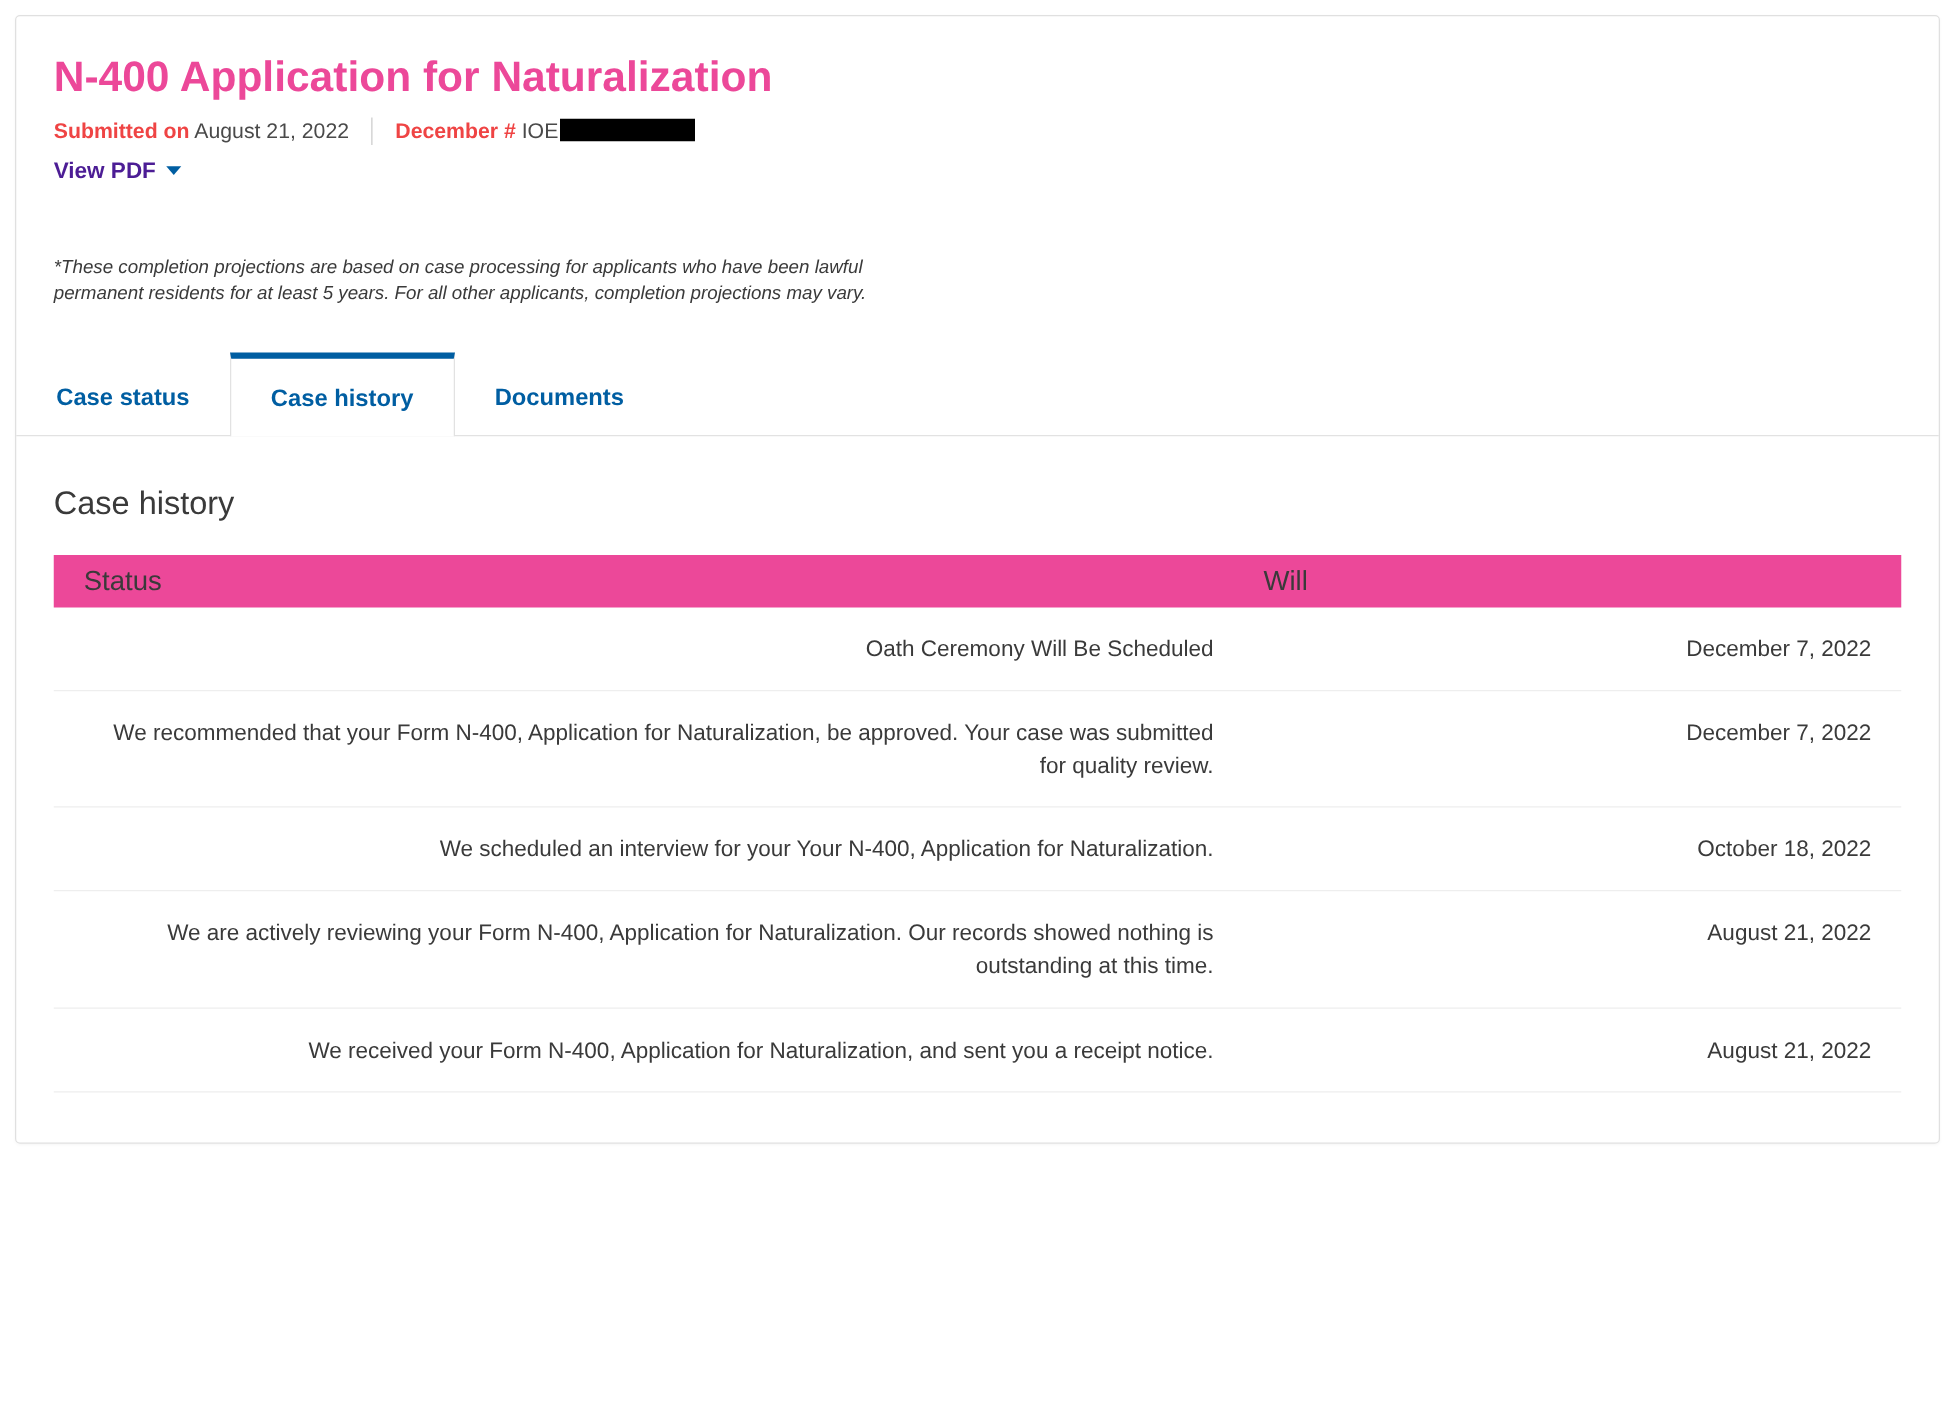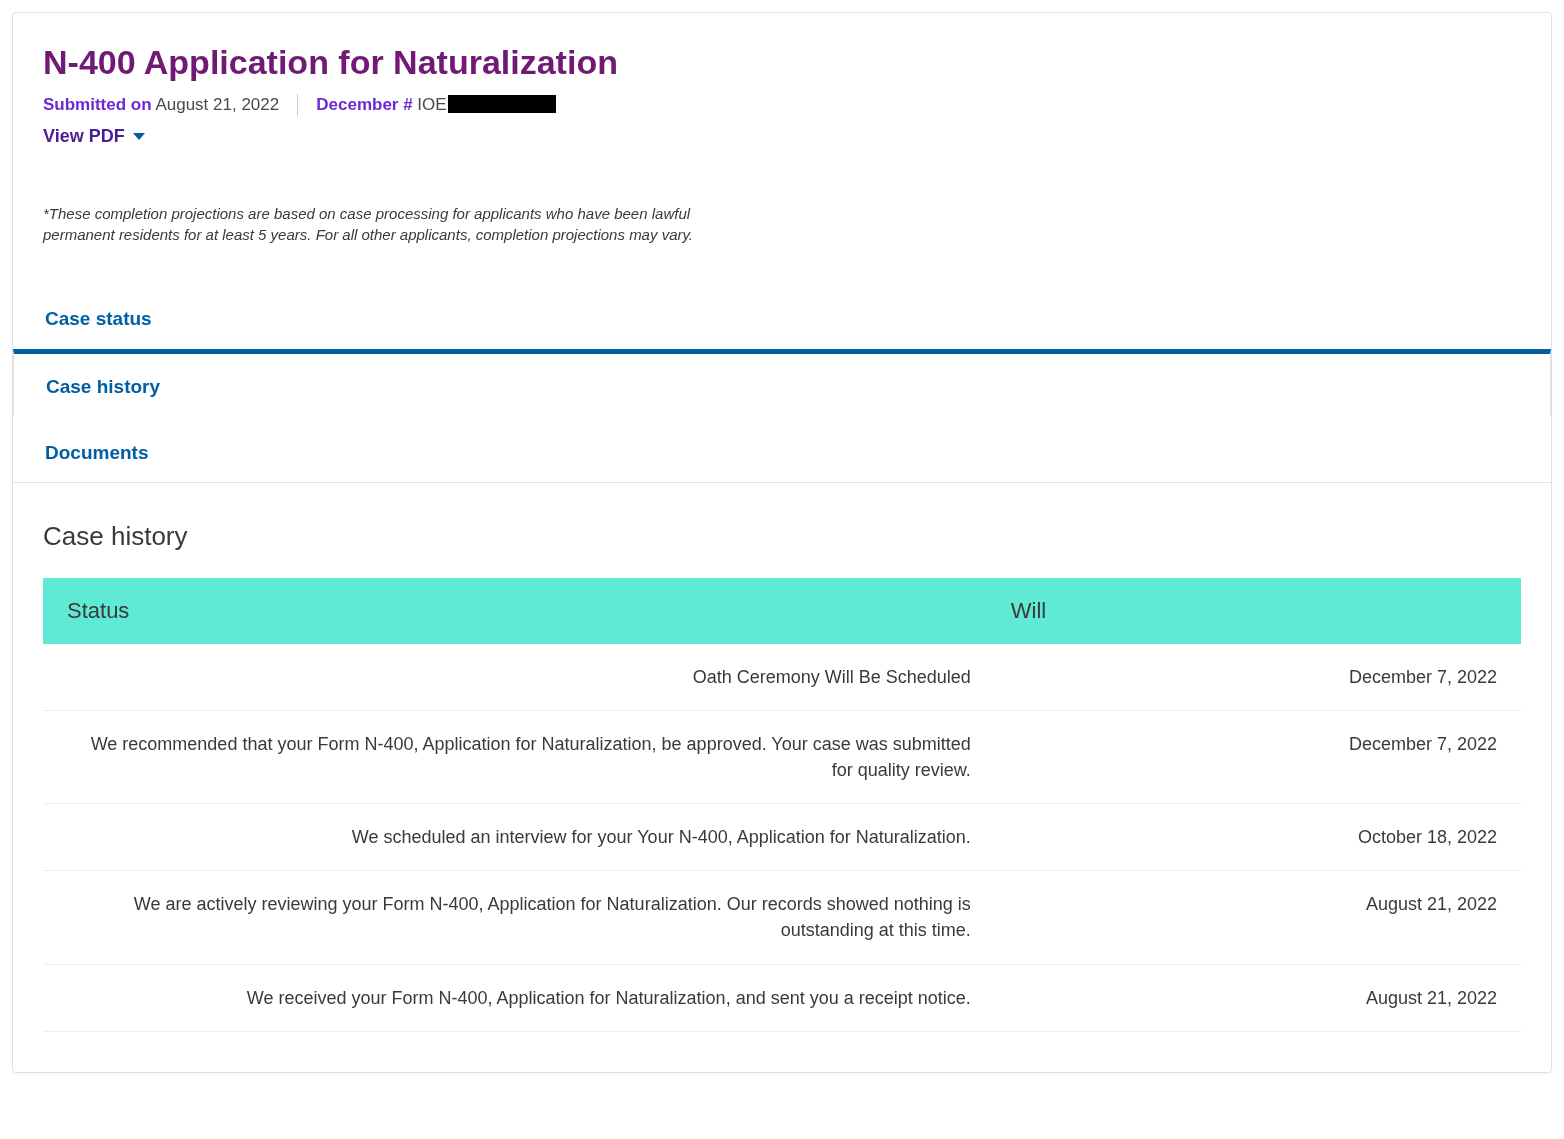--- a/index.html
+++ b/index.html
@@ -13,37 +13,37 @@
     border: 1px solid #e0e0e0;
     border-radius: 4px;
     box-shadow: 0 1px 3px rgba(0,0,0,0.04);
     padding: 30px 30px 40px 30px;
     max-width: 1540px;
     margin: 0 auto;
   }
   .title {
     font-size: 34px;
     font-weight: 600;
-    color: #701a75;
+    color: #ec4899;
     margin-bottom: 12px;
   }
   .meta-row {
     display: flex;
     align-items: center;
     gap: 18px;
     font-size: 17px;
     color: #4a4a4a;
     margin-bottom: 6px;
   }
   .meta-row .sep {
     width: 1px;
     height: 22px;
     background: #ccc;
   }
-  .meta-row strong { font-weight: 700; color: #6d28d9; }
+  .meta-row strong { font-weight: 700; color: #ef4444; }
   .redact {
     display: inline-block;
     width: 108px;
     height: 18px;
     background: #000;
     vertical-align: -3px;
     margin-left: 1px;
   }
   .view-pdf {
     display: inline-flex;
@@ -69,21 +69,20 @@
     max-width: 720px;
     line-height: 1.4;
   }
   .tabs {
     display: flex;
     border-bottom: 1px solid #e2e2e2;
     margin-top: 36px;
     margin-left: -30px;
     margin-right: -30px;
     padding: 0;
-    flex-direction: column;
   }
   .tab {
     padding: 22px 32px 18px 32px;
     font-size: 19px;
     font-weight: 700;
     color: #005ea2;
     cursor: pointer;
     border-top: 5px solid transparent;
   }
   .tab.active {
@@ -99,22 +98,22 @@
     font-size: 26px;
     font-weight: 400;
     color: #3a3a3a;
     margin: 38px 0 26px 0;
   }
   .history-table {
     width: 100%;
   }
   .thead {
     display: flex;
-    background: #5eead4;
-    padding: 20px 24px;
+    background: #ec4899;
+    padding: 8px 24px;
     font-size: 22px;
     color: #3a3a3a;
   }
   .col-status { flex: 0 0 66%; padding-right: 40px; }
   .col-date   { flex: 1; }
   .trow {
     display: flex;
     padding: 20px 24px;
     border-bottom: 1px solid #eee;
     font-size: 18px;

